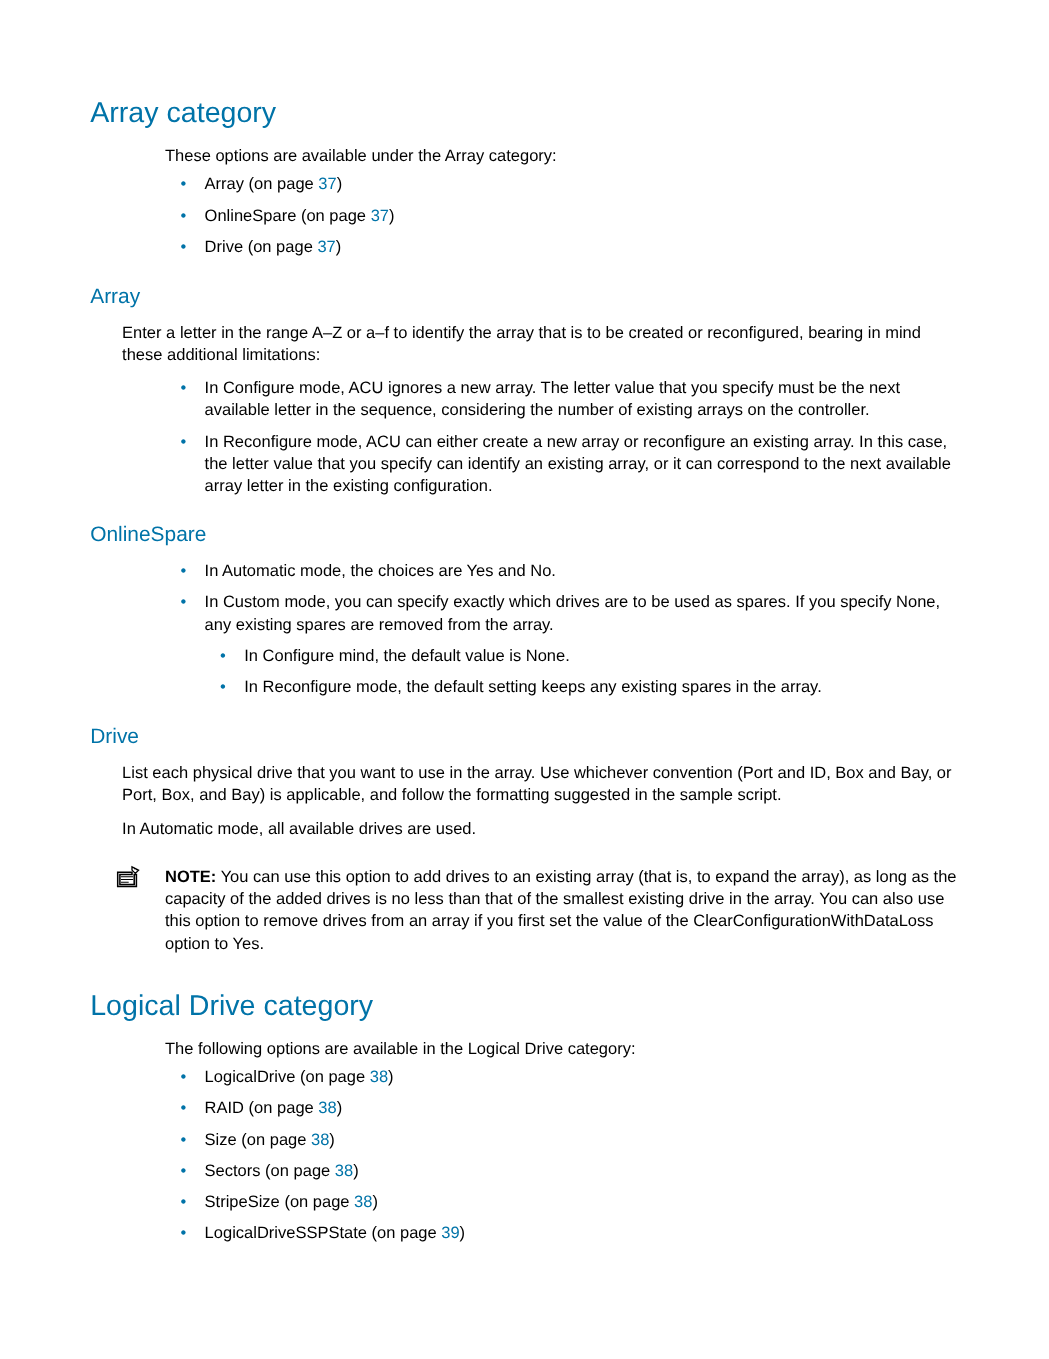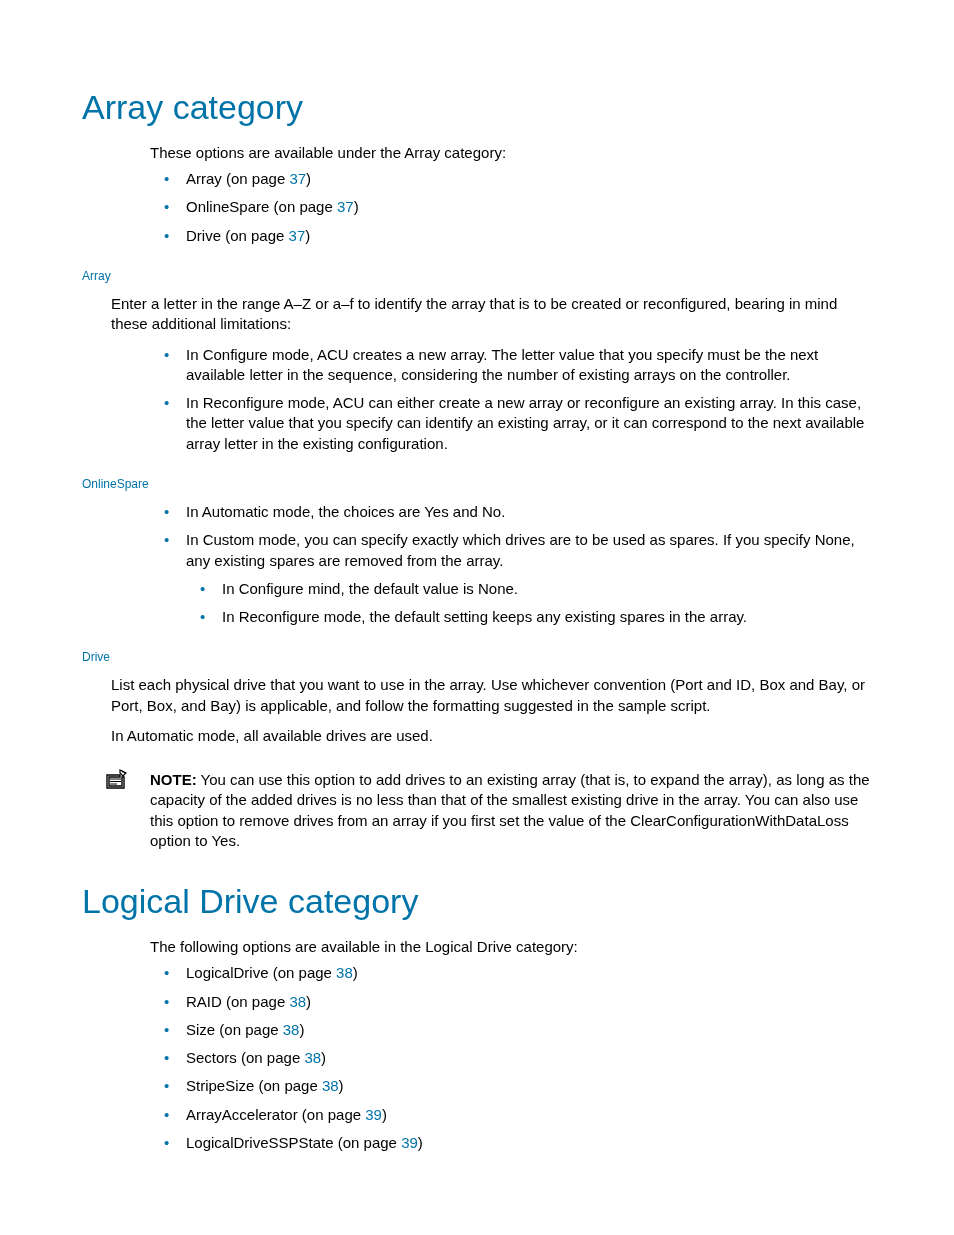--- a/index.html
+++ b/index.html
@@ -11,31 +11,31 @@
       font-family: Arial, Helvetica, sans-serif;
       background: #fff;
       width: 954px;
       padding: 85px 82px 30px 82px;
       color: #000;
       font-size: 15px;
       line-height: 1.35;
     }
     .h1 {
       color: #0073a8;
-      font-size: 34px;
+      font-size: 26px;
       font-weight: 400;
       margin-bottom: 12px;
       margin-top: 0;
     }
     .h1.space-top {
       margin-top: 28px;
     }
     .h2 {
       color: #0073a8;
-      font-size: 12px;
+      font-size: 19px;
       font-weight: 400;
       margin-top: 22px;
       margin-bottom: 10px;
     }
     .intro {
       margin-left: 68px;
       margin-bottom: 6px;
     }
     .body-text {
       margin-left: 29px;
@@ -94,21 +94,21 @@
 <p class="intro">These options are available under the Array category:</p>
 <ul class="bullets">
   <li><span>Array (on page </span><span class="page-link">37</span><span>)</span></li>
   <li><span>OnlineSpare (on page </span><span class="page-link">37</span><span>)</span></li>
   <li><span>Drive (on page </span><span class="page-link">37</span><span>)</span></li>
 </ul>
 
 <h3 class="h2">Array</h3>
 <p class="body-text">Enter a letter in the range A–Z or a–f to identify the array that is to be created or reconfigured, bearing in mind these additional limitations:</p>
 <ul class="bullets">
-  <li>In Configure mode, ACU creates a new array. The letter value that you specify must be the next available letter in the sequence, considering the number of existing arrays on the controller.</li>
+  <li>In Configure mode, ACU ignores a new array. The letter value that you specify must be the next available letter in the sequence, considering the number of existing arrays on the controller.</li>
   <li>In Reconfigure mode, ACU can either create a new array or reconfigure an existing array. In this case, the letter value that you specify can identify an existing array, or it can correspond to the next available array letter in the existing configuration.</li>
 </ul>
 
 <h3 class="h2">OnlineSpare</h3>
 <ul class="bullets">
   <li>
     <span>In Automatic mode, the choices are Yes and No.</span>
   </li>
   <li>
     <span>In Custom mode, you can specify exactly which drives are to be used as spares. If you specify None, any existing spares are removed from the array.</span>
@@ -135,15 +135,14 @@
 </div>
 
 <h2 class="h1 space-top">Logical Drive category</h2>
 <p class="intro">The following options are available in the Logical Drive category:</p>
 <ul class="bullets">
   <li><span>LogicalDrive (on page </span><span class="page-link">38</span><span>)</span></li>
   <li><span>RAID (on page </span><span class="page-link">38</span><span>)</span></li>
   <li><span>Size (on page </span><span class="page-link">38</span><span>)</span></li>
   <li><span>Sectors (on page </span><span class="page-link">38</span><span>)</span></li>
   <li><span>StripeSize (on page </span><span class="page-link">38</span><span>)</span></li>
-  <li><span>ArrayAccelerator (on page </span><span class="page-link">39</span><span>)</span></li>
   <li><span>LogicalDriveSSPState (on page </span><span class="page-link">39</span><span>)</span></li>
 </ul>
 
 </body></html>

